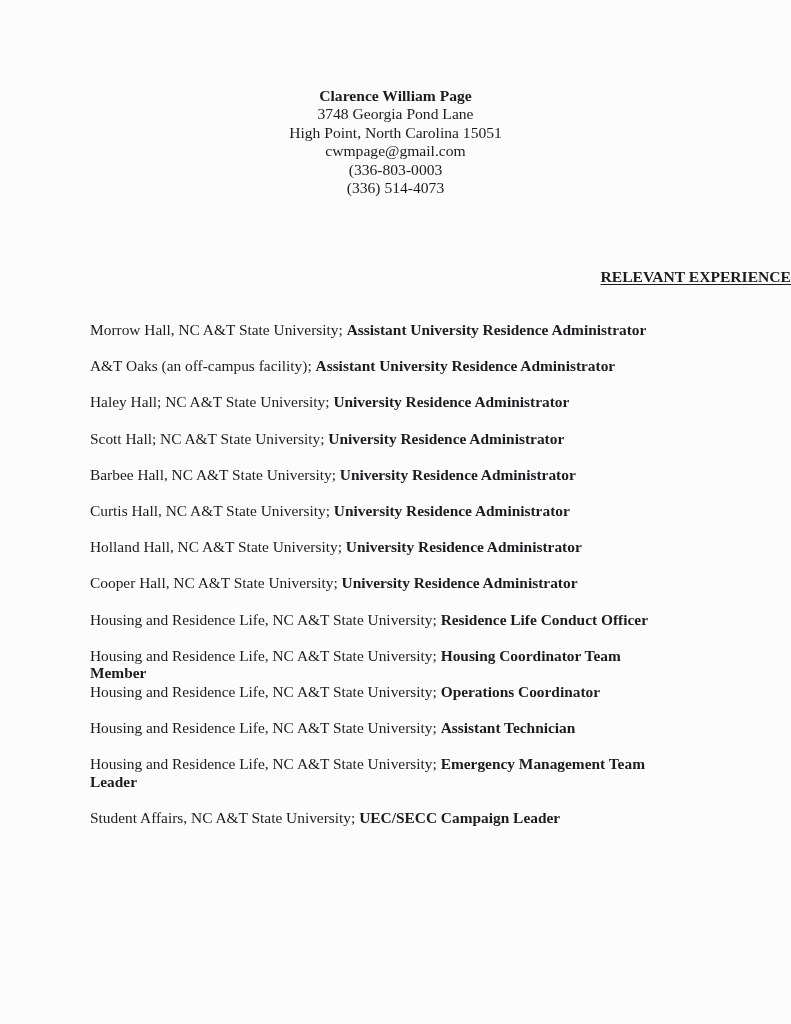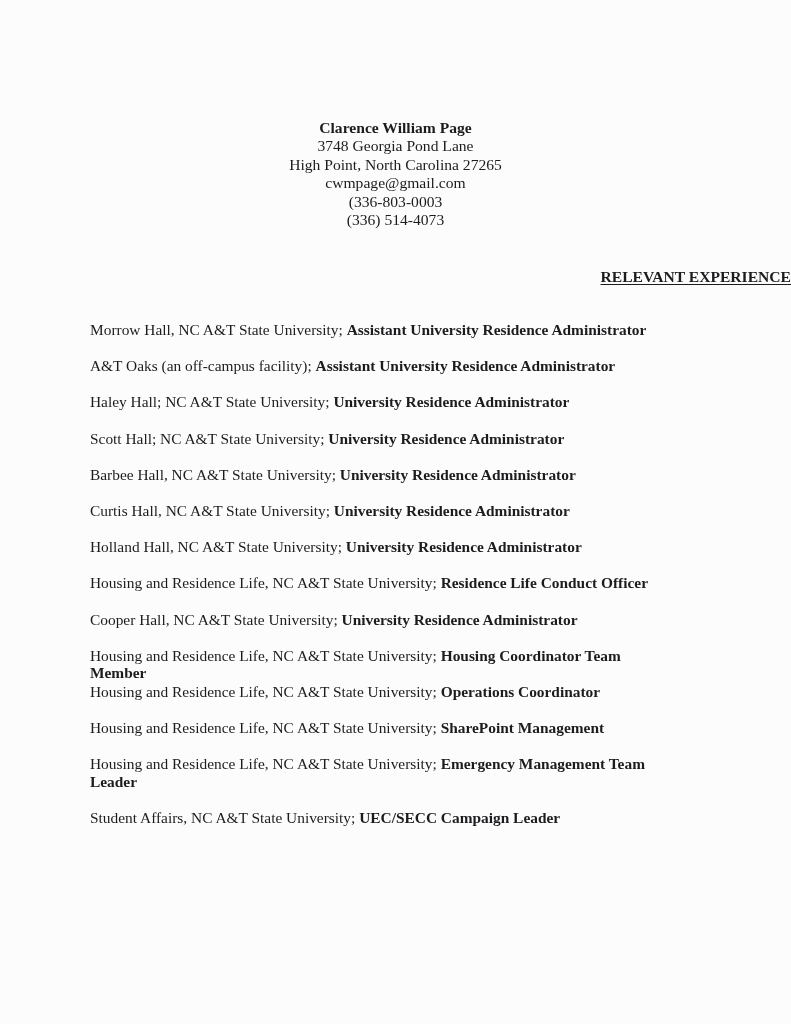--- a/index.html
+++ b/index.html
@@ -11,21 +11,21 @@
       position: relative;
       overflow: hidden;
     }
     .header {
       position: absolute;
       left: 0; right: 0; top: 87px;
       text-align: center;
       font-size: 15.6px;
       line-height: 18.4px;
     }
-    .header .name { font-weight: bold; margin-top: 32px; }
+    .header .name { font-weight: bold; }
     .section-title {
       position: absolute;
       left: 0; right: 0; top: 268px;
       text-align: right;
       font-size: 15.6px;
       font-weight: bold;
       text-decoration: underline;
       text-underline-offset: 2px;
     }
     .list {
@@ -38,36 +38,36 @@
     .item { height: 36.2px; }
     .item.tall { height: 54px; }
     .item .role { font-weight: bold; }
   </style>
 </head>
 <body>
 
 <div class="header">
   <div class="name">Clarence William Page</div>
   <div>3748 Georgia Pond Lane</div>
-  <div>High Point, North Carolina 27265</div>
+  <div>High Point, North Carolina 15051</div>
   <div>cwmpage@gmail.com</div>
   <div>(336-803-0003</div>
   <div>(336) 514-4073</div>
 </div>
 
 <div class="section-title">RELEVANT EXPERIENCE</div>
 
 <div class="list">
   <div class="item"><span>Morrow Hall, NC A&amp;T State University; </span><span class="role">Assistant University Residence Administrator</span></div>
   <div class="item"><span>A&amp;T Oaks (an off-campus facility); </span><span class="role">Assistant University Residence Administrator</span></div>
   <div class="item"><span>Haley Hall; NC A&amp;T State University; </span><span class="role">University Residence Administrator</span></div>
   <div class="item"><span>Scott Hall; NC A&amp;T State University; </span><span class="role">University Residence Administrator</span></div>
   <div class="item"><span>Barbee Hall, NC A&amp;T State University; </span><span class="role">University Residence Administrator</span></div>
   <div class="item"><span>Curtis Hall, NC A&amp;T State University; </span><span class="role">University Residence Administrator</span></div>
   <div class="item"><span>Holland Hall, NC A&amp;T State University; </span><span class="role">University Residence Administrator</span></div>
+  <div class="item"><span>Cooper Hall, NC A&amp;T State University; </span><span class="role">University Residence Administrator</span></div>
   <div class="item"><span>Housing and Residence Life, NC A&amp;T State University; </span><span class="role">Residence Life Conduct Officer</span></div>
-  <div class="item"><span>Cooper Hall, NC A&amp;T State University; </span><span class="role">University Residence Administrator</span></div>
   <div class="item"><span>Housing and Residence Life, NC A&amp;T State University; </span><span class="role">Housing Coordinator Team Member</span></div>
   <div class="item"><span>Housing and Residence Life, NC A&amp;T State University; </span><span class="role">Operations Coordinator</span></div>
-  <div class="item"><span>Housing and Residence Life, NC A&amp;T State University; </span><span class="role">SharePoint Management</span></div>
+  <div class="item"><span>Housing and Residence Life, NC A&amp;T State University; </span><span class="role">Assistant Technician</span></div>
   <div class="item tall"><span>Housing and Residence Life, NC A&amp;T State University; </span><span class="role">Emergency Management Team Leader</span></div>
   <div class="item"><span>Student Affairs, NC A&amp;T State University; </span><span class="role">UEC/SECC Campaign Leader</span></div>
 </div>
 
 </body></html>

